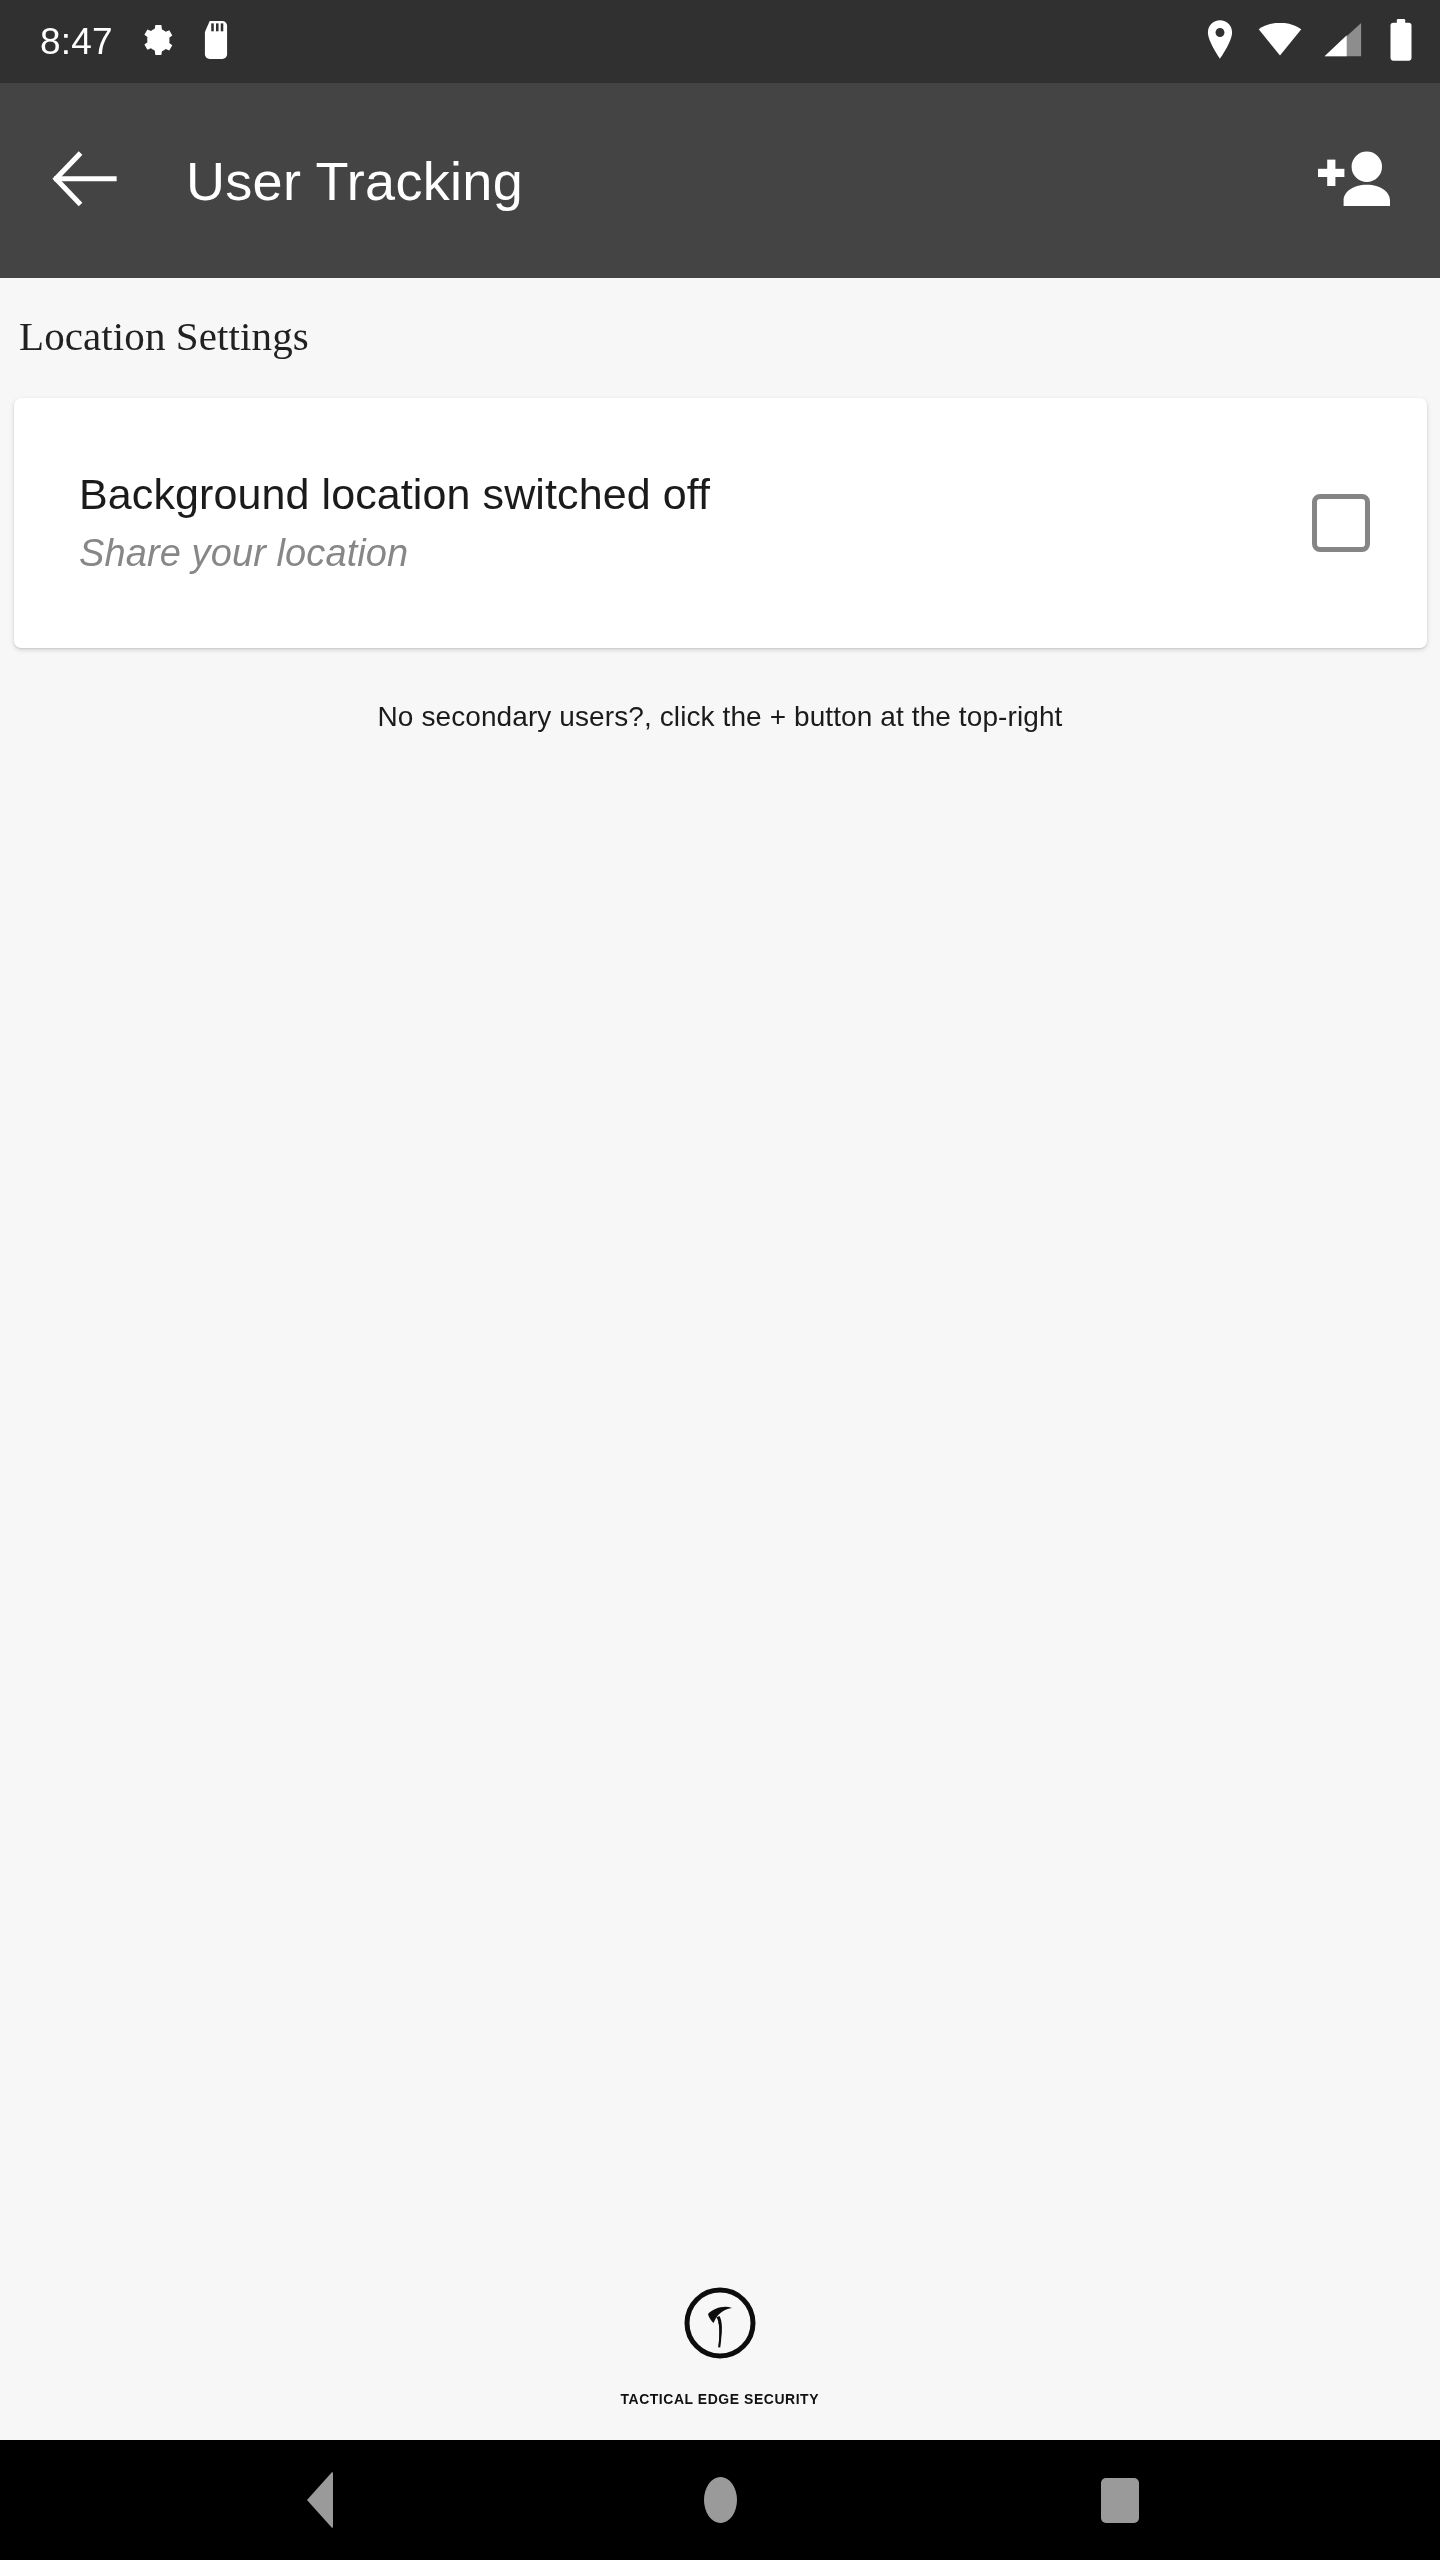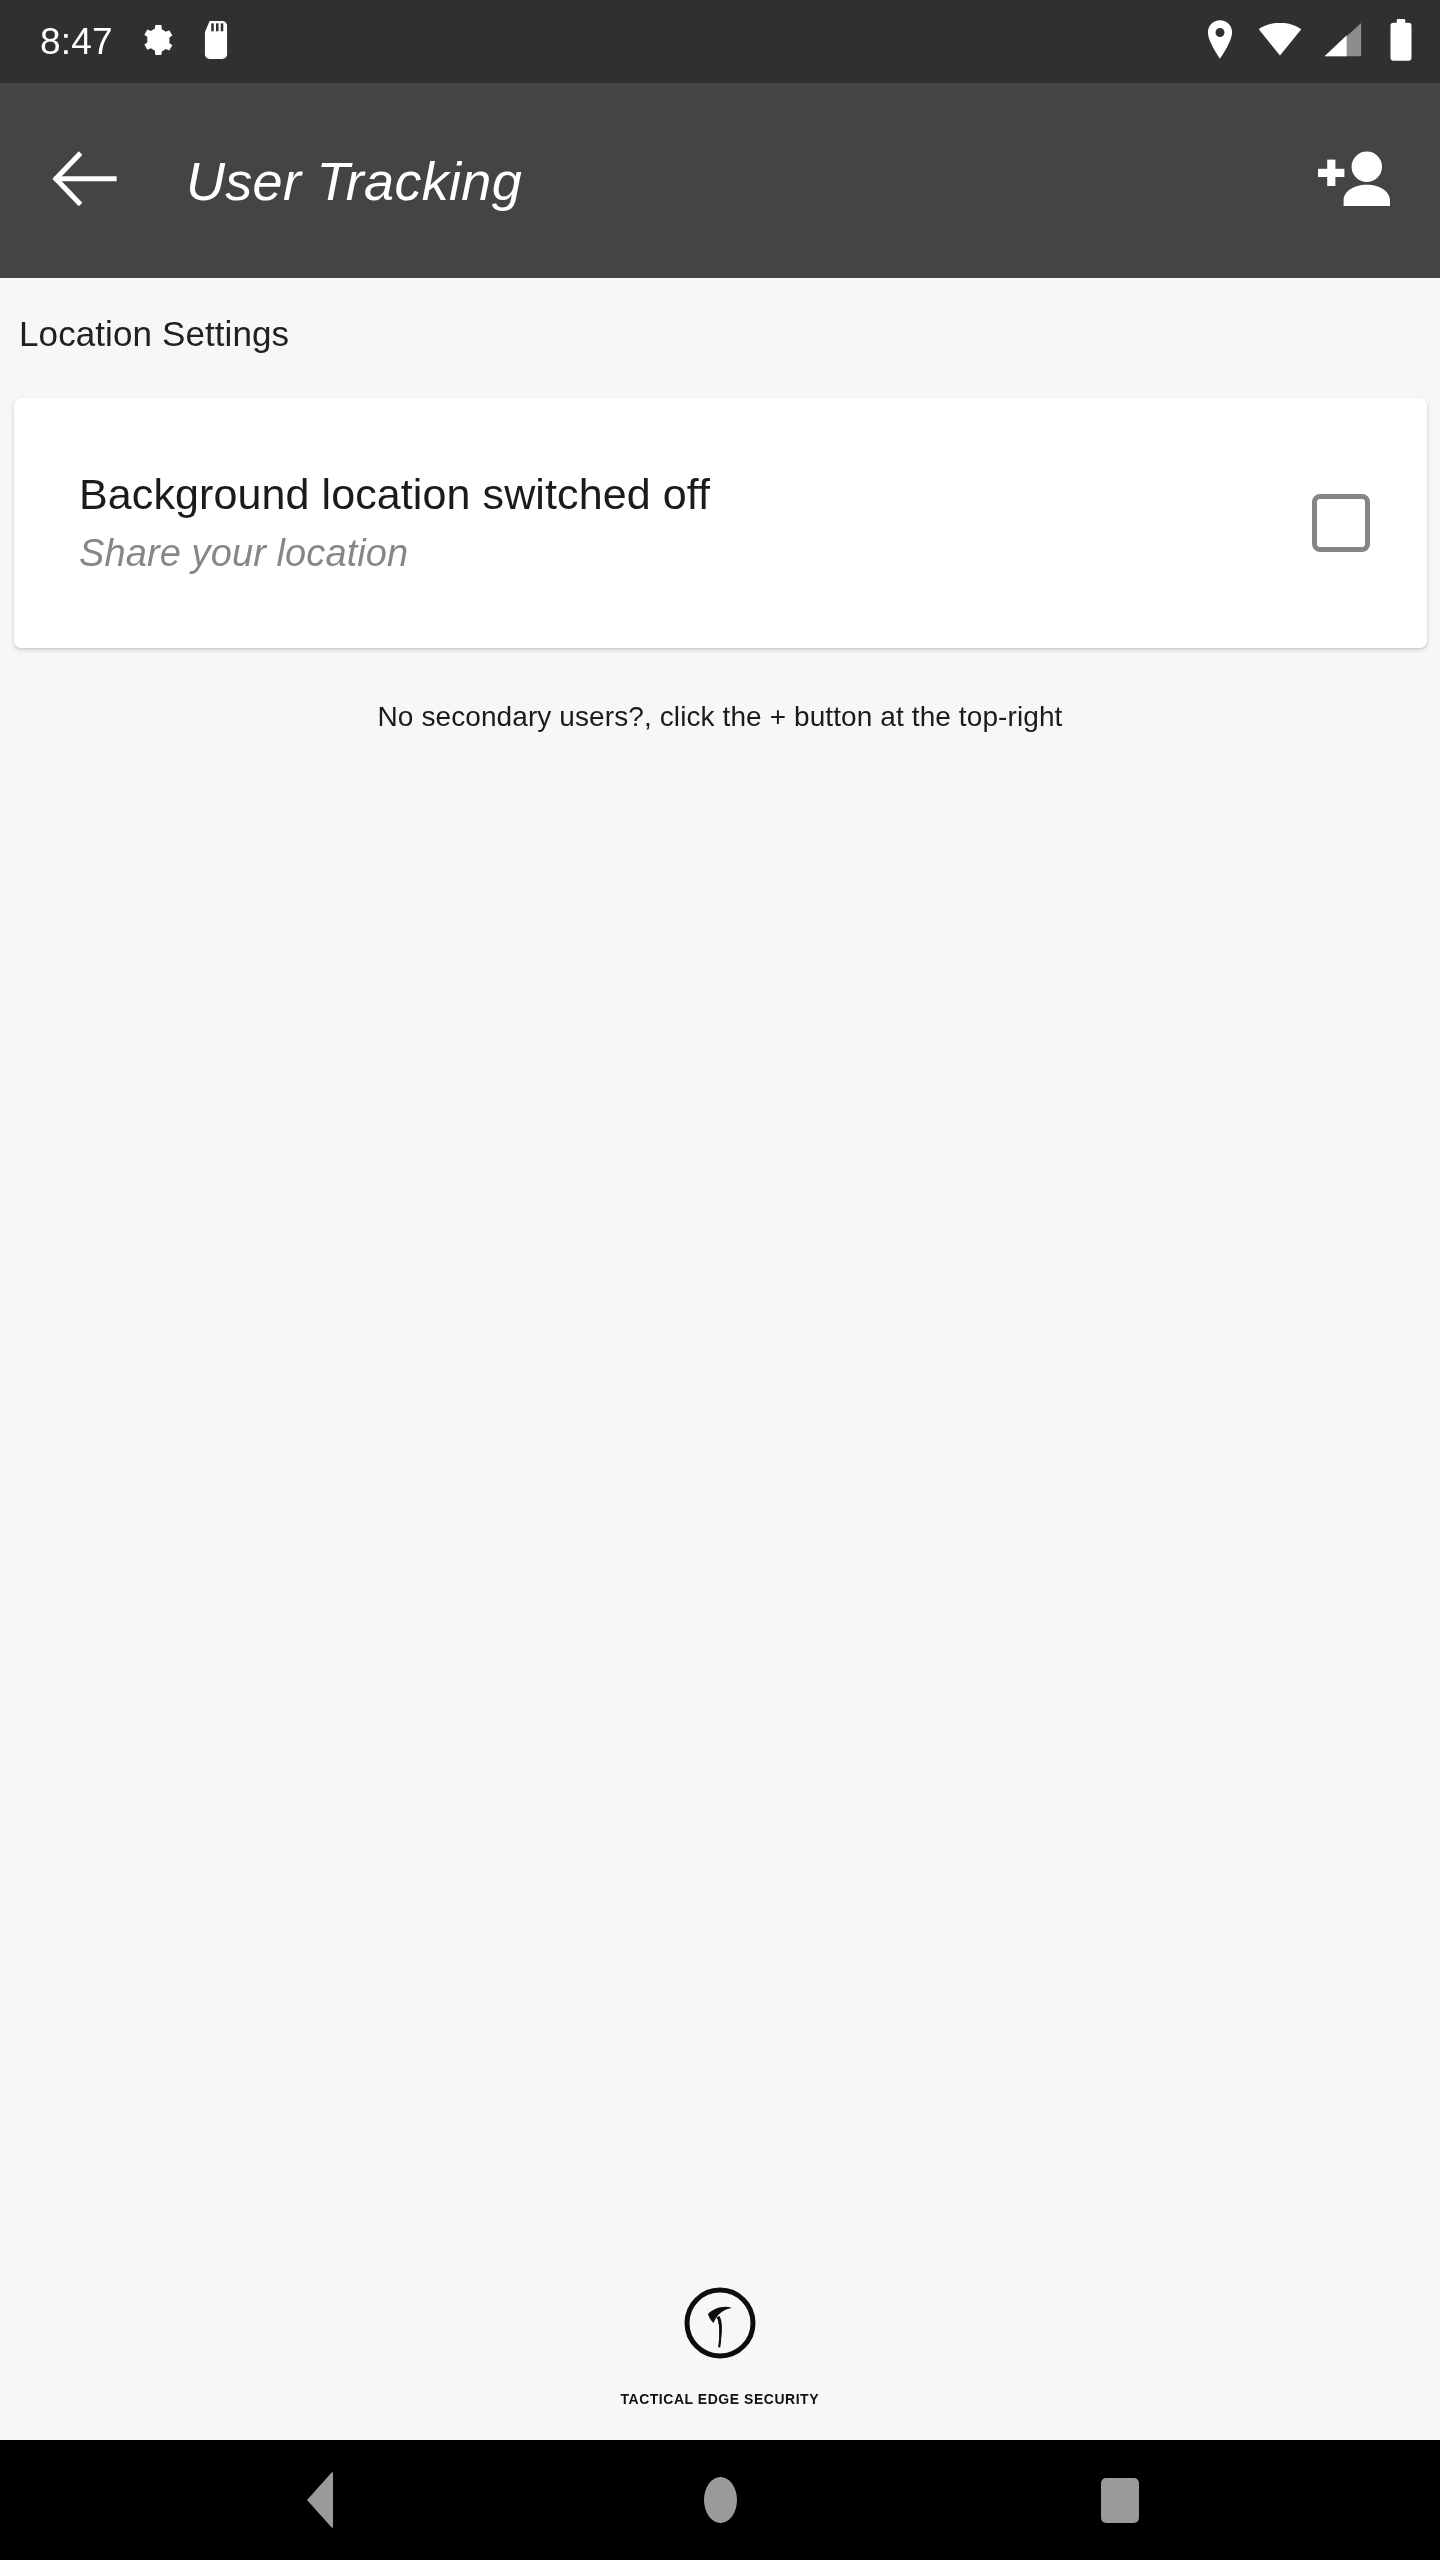--- a/index.html
+++ b/index.html
@@ -73,21 +73,20 @@
     flex: 0 0 auto;
   }
   .app-title {
     color: #ffffff;
     font-size: 54px;
     font-weight: 500;
     letter-spacing: 0.3px;
     margin-left: 58px;
     line-height: 1;
     white-space: nowrap;
-    font-style: italic;
   }
   .appbar-action {
     margin-left: auto;
     width: 96px;
     height: 96px;
     display: flex;
     align-items: center;
     justify-content: center;
     cursor: pointer;
     flex: 0 0 auto;
@@ -96,24 +95,25 @@
   
   .content {
     position: relative;
     flex: 1 1 auto;
     background: #f7f7f7;
     overflow: hidden;
   }
 
   .section-header {
     padding: 38px 0 0 19px;
-    font-size: 35px;
+    font-size: 41px;
     color: #212121;
     line-height: 1;
     letter-spacing: 0.1px;
+    font-family: Liberation Serif, serif;
   }
 
   .card {
     position: absolute;
     left: 14px;
     top: 120px;
     width: 1413px;
     height: 250px;
     background: #ffffff;
     border-radius: 7px;

